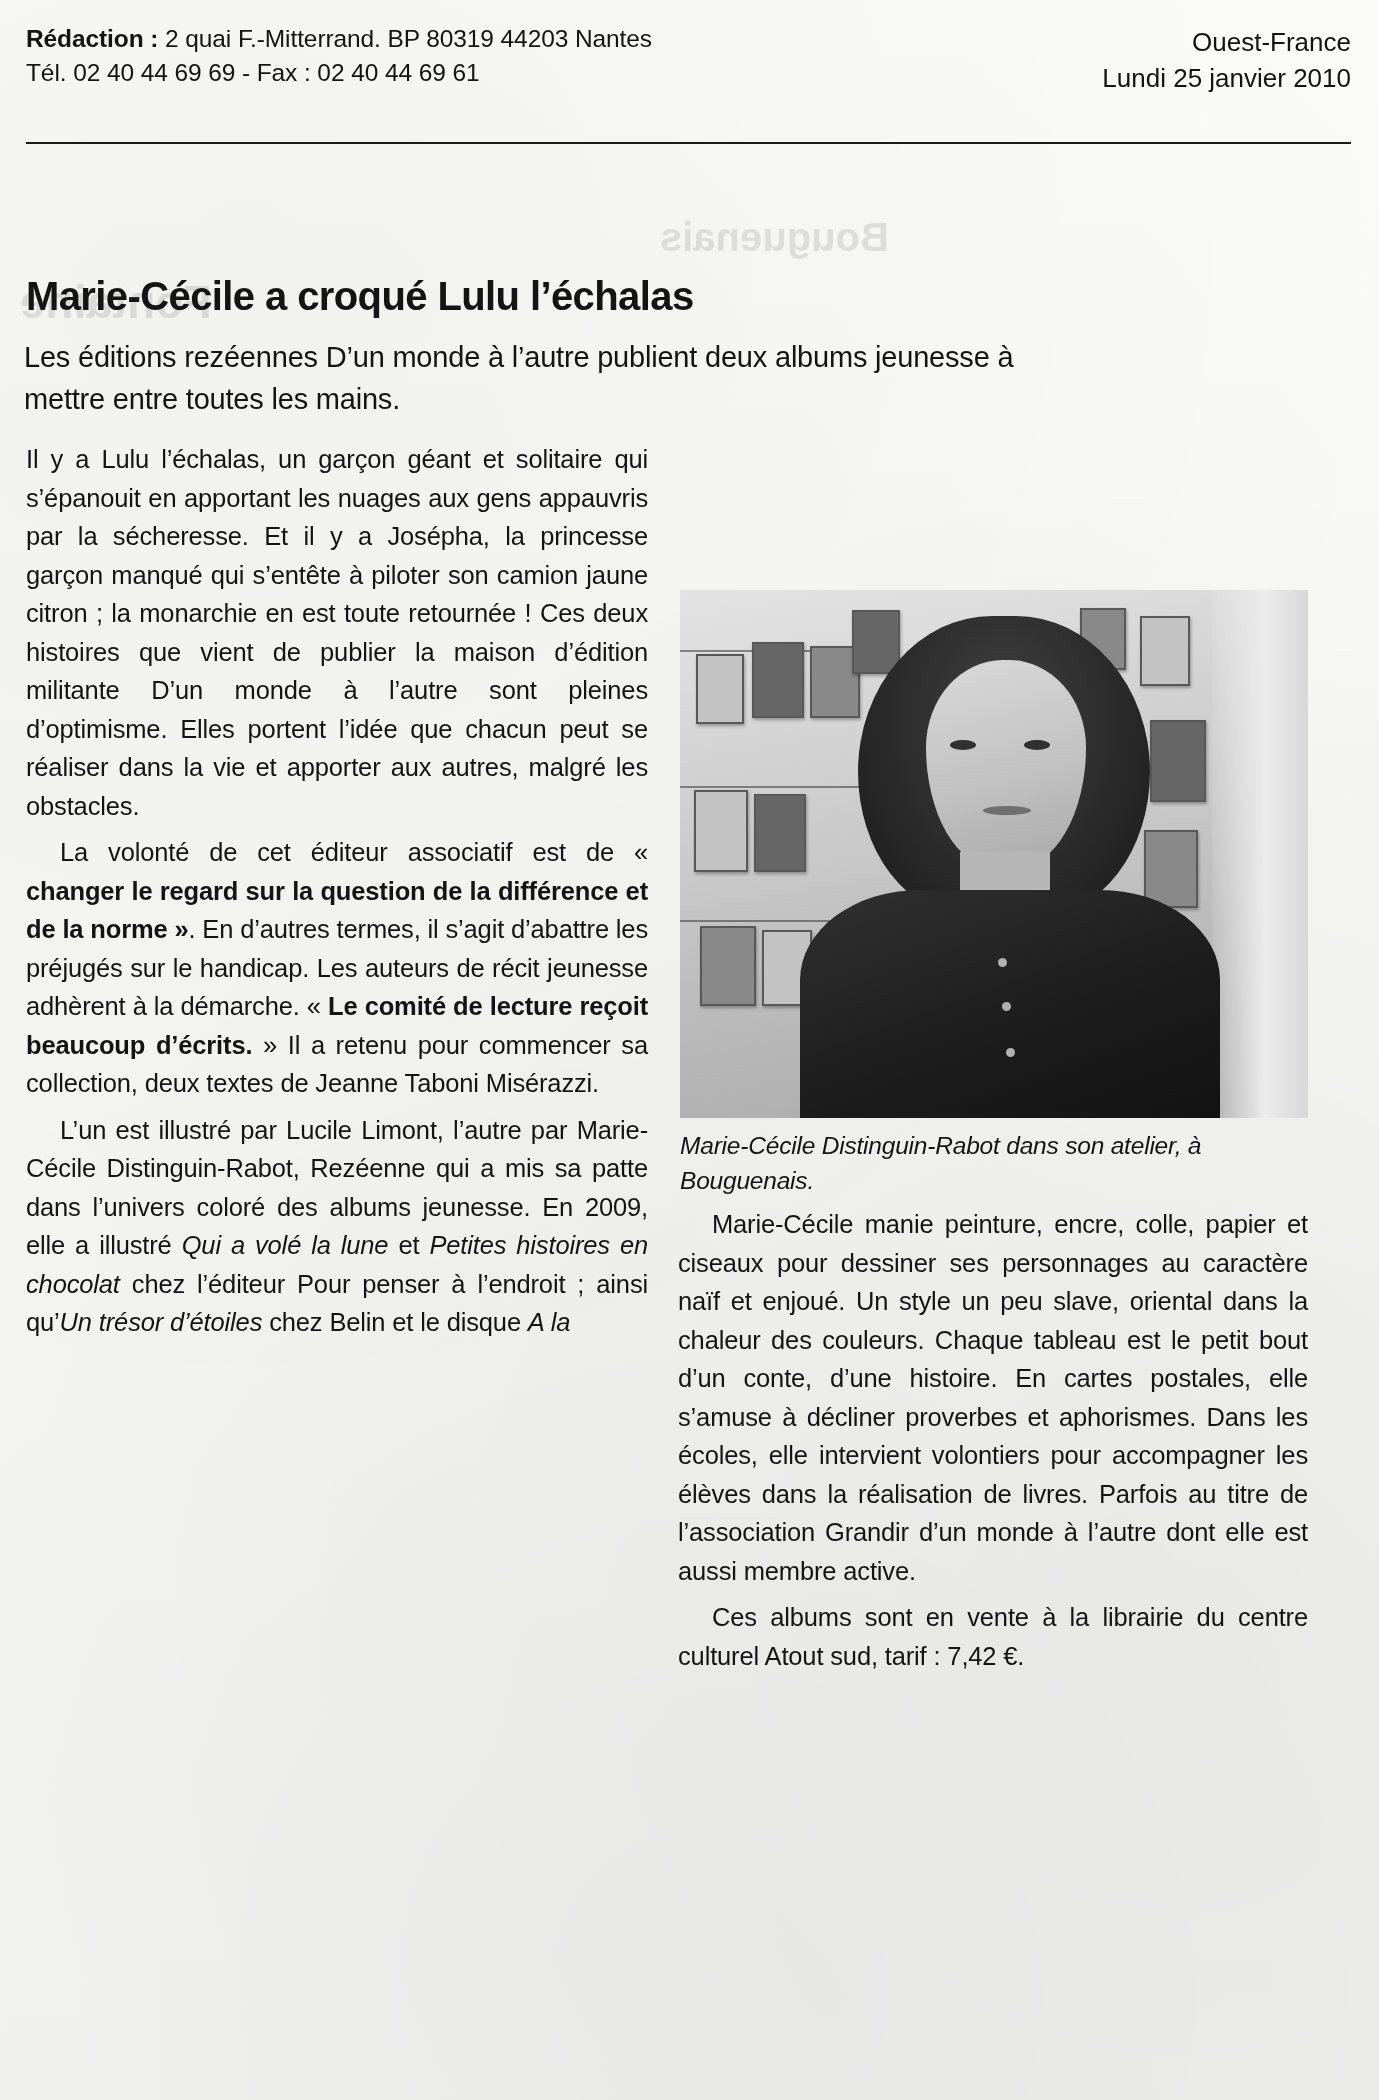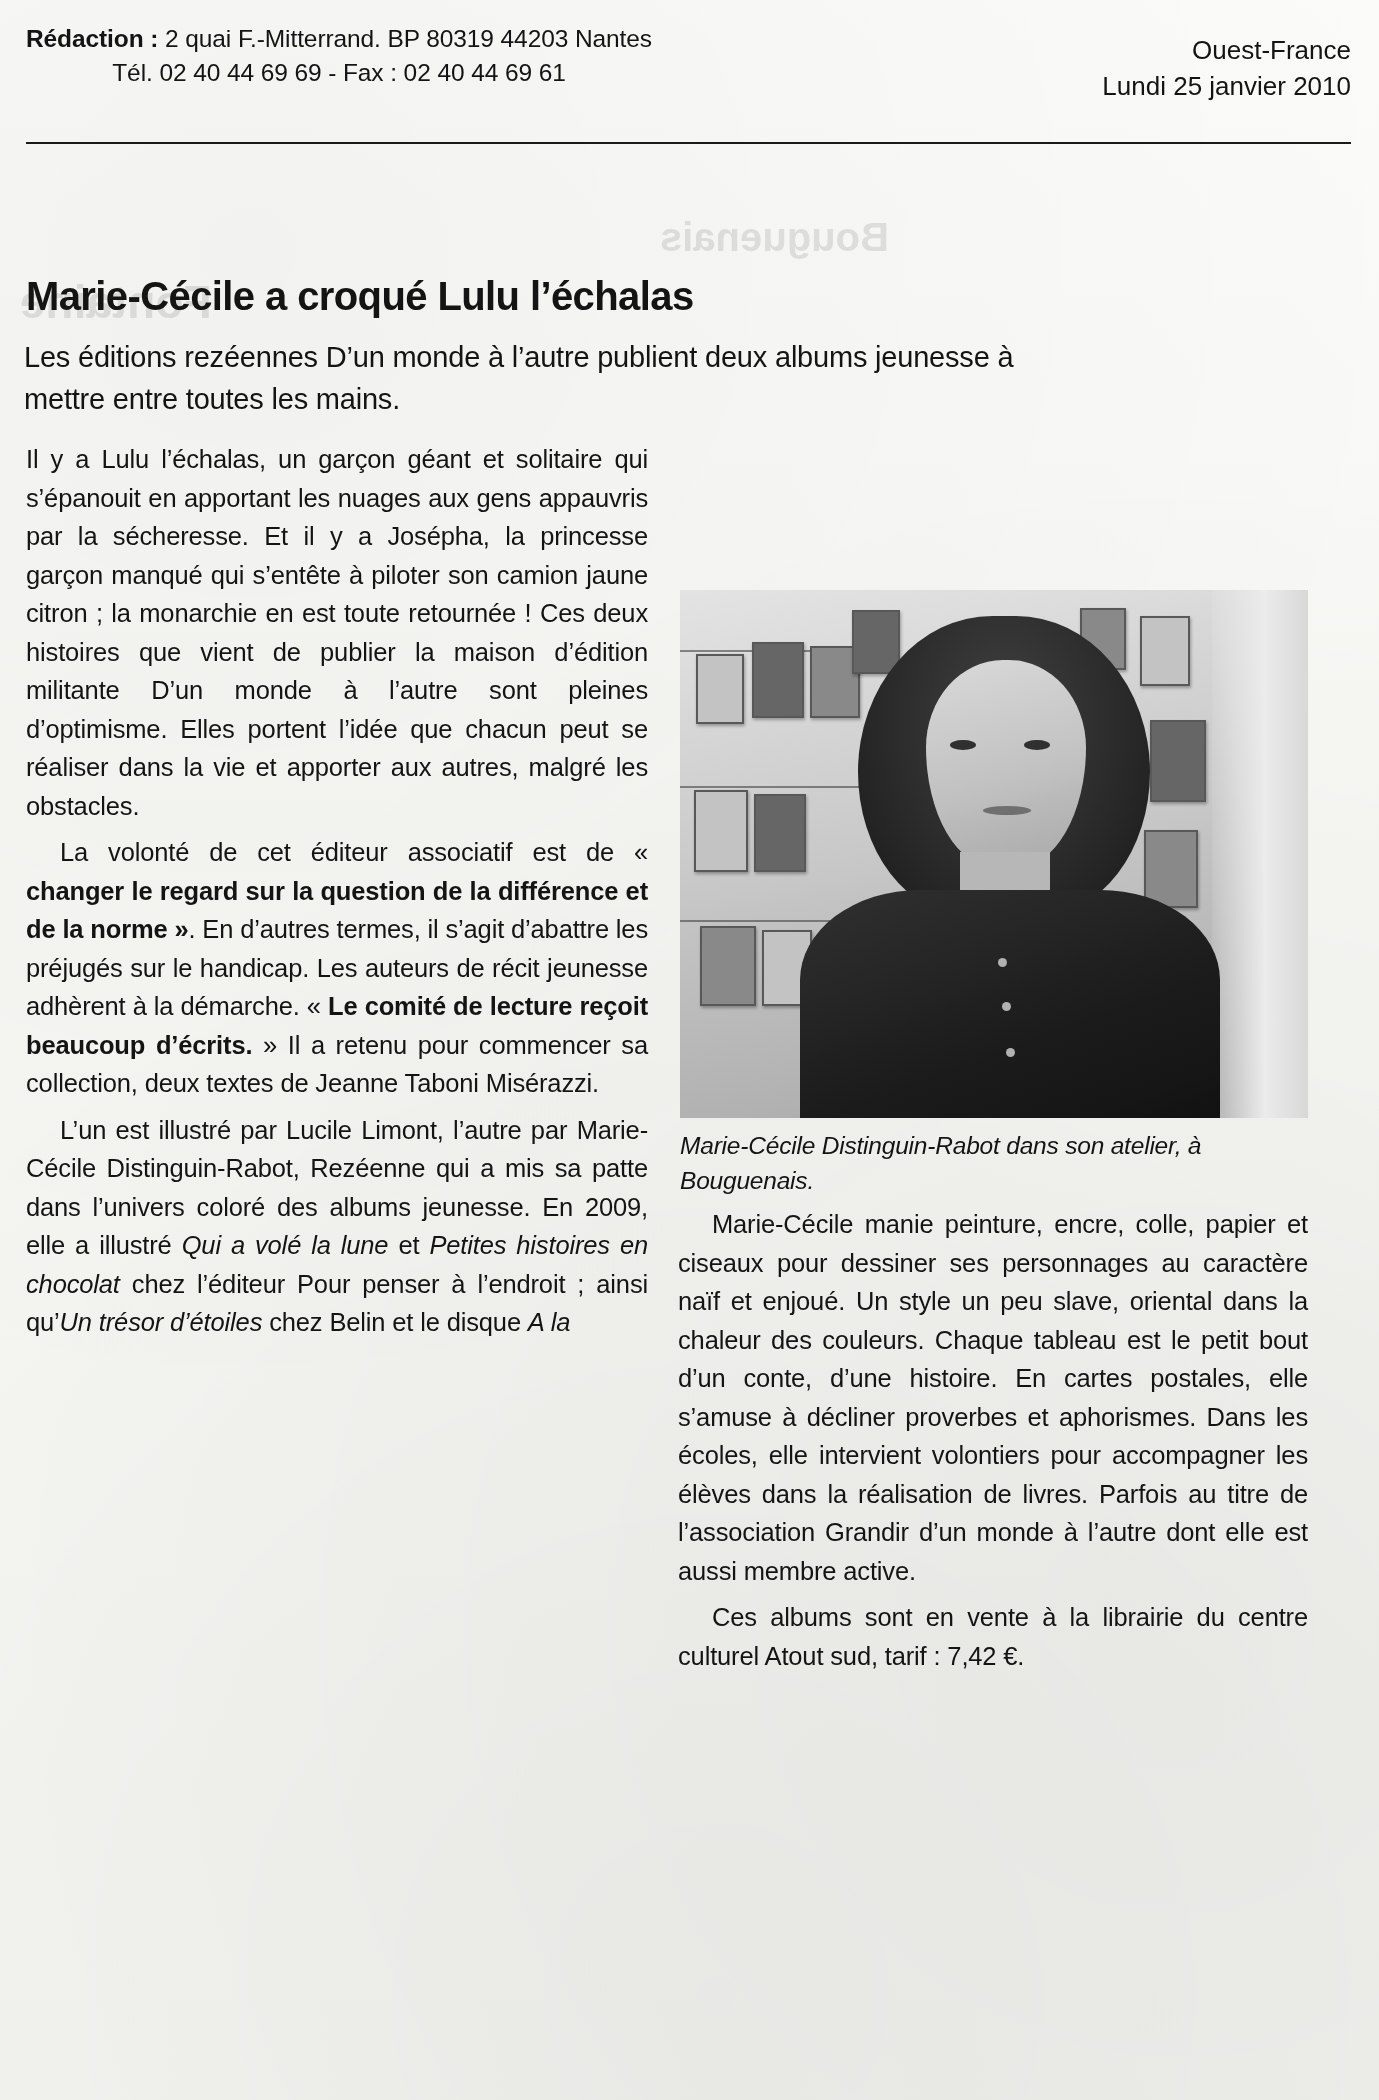--- a/index.html
+++ b/index.html
@@ -40,31 +40,29 @@
     right: 28px;
     height: 104px;
   }
   .masthead-left {
     position: absolute;
     left: 0;
     top: 0;
     font-size: 24.5px;
     line-height: 34px;
     letter-spacing: -0.1px;
-    text-align: center;
   }
   .masthead-left .lbl { font-weight: bold; }
   .masthead-right {
     position: absolute;
     right: 0;
     top: 2px;
     text-align: right;
     font-size: 26px;
     line-height: 36px;
-    margin-top: 8px;
   }
   .rule {
     position: absolute;
     left: 0;
     top: 120px;
     width: 1325px;
     height: 2px;
     background: #1a1a1a;
   }
 

